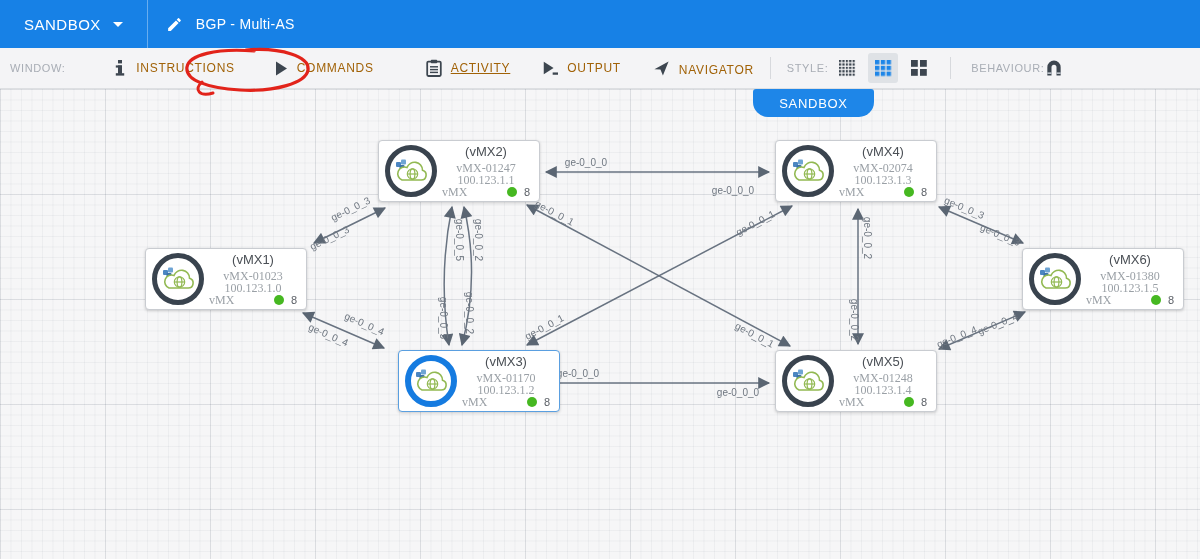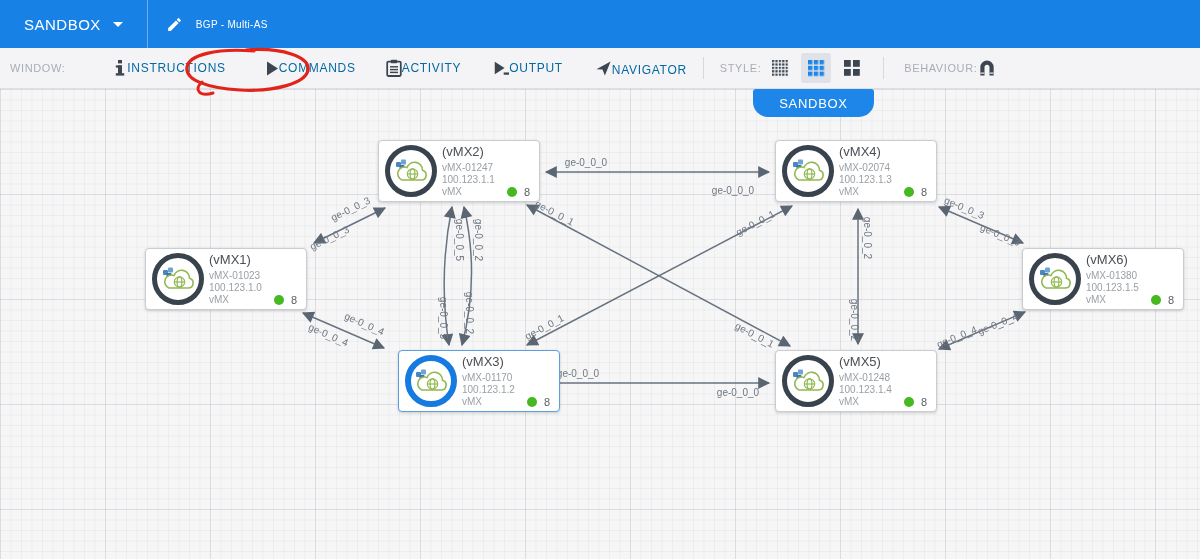--- a/index.html
+++ b/index.html
@@ -11,34 +11,34 @@
   
   .topbar {
     position:absolute; top:0; left:0; width:1200px; height:48px;
     background:#1781e6; display:flex; align-items:center; color:#fff; z-index:5;
   }
   .menu-btn { display:flex; align-items:center; gap:12px; padding:0 24px 0 24px; height:48px; cursor:pointer; }
   .menu-label { font-size:15px; font-weight:500; letter-spacing:.5px; }
   .caret-down { width:0; height:0; border-left:5px solid transparent; border-right:5px solid transparent; border-top:5px solid #fff; }
   .v-div { width:1px; height:48px; background:rgba(255,255,255,.35); }
   .pencil-wrap { margin-left:18px; display:flex; align-items:center; cursor:pointer; }
-  .bp-title { margin-left:13px; font-size:10px; font-weight:500; letter-spacing:.3px; }
+  .bp-title { margin-left:13px; font-size:14px; font-weight:500; letter-spacing:.3px; }
   
   .toolbar {
     position:absolute; top:48px; left:0; width:1200px; height:41px;
     background:#f4f4f6; border-bottom:1px solid #dddfe2;
     display:flex; align-items:center; z-index:5;
   }
   .muted-label { color:#a8adb5; font-size:11px; letter-spacing:.6px; }
   .window-label { margin-left:10px; }
-  .titem { display:flex; align-items:center; color:#0369a1; font-size:12px; letter-spacing:.7px; cursor:pointer; }
+  .titem { display:flex; align-items:center; gap:9px; color:#a16207; font-size:12px; letter-spacing:.7px; cursor:pointer; }
   .titem svg { flex:none; }
   .ti-instructions { margin-left:48px; }
   .ti-commands { margin-left:40px; }
-  .ti-activity { margin-left:30px; }
+  .ti-activity { margin-left:52px;text-decoration:underline; }
   .ti-output { margin-left:32px; }
   .ti-navigator { margin-left:32px;align-items:flex-end; }
   .tool-div { width:1px; height:22px; background:#d7d9dd; margin:0 16px; }
   .style-group { display:flex; align-items:center; gap:6px; margin-left:4px; }
   .stylebtn { width:30px; height:30px; border-radius:3px; display:flex; align-items:center; justify-content:center; cursor:pointer; }
   .stylebtn.selected { background:#dfe2e6; }
   .behaviour-group { display:flex; align-items:center; gap:0; margin-left:4px; }
   .magnet-btn { cursor:pointer; display:flex; align-items:center; }
   
   .annotation { position:absolute; left:180px; top:44px; z-index:7; pointer-events:none; }
@@ -59,32 +59,32 @@
   .link-label { fill:#6f7781; font-size:10px; text-anchor:middle; font-family:"Liberation Sans",sans-serif; }
   .sbtab {
     position:absolute; left:753px; top:89px; width:121px; height:28px;
     background:#1e86e8; color:#fff; display:flex; align-items:center; justify-content:center;
     font-size:13px; letter-spacing:.7px; border-radius:3px 3px 15px 15px; z-index:2; cursor:pointer;
   }
   
   .node {
     position:absolute; width:162px; height:62px; background:#fff;
     border:1px solid #c9ccd1; border-radius:4px; box-shadow:0 1px 3px rgba(0,0,0,.18);
-    display:flex; align-items:center; z-index:2; cursor:pointer;
+    display:flex; align-items:center; z-index:2; cursor:pointer;text-align:center;
   }
   .node.selected { border-color:#5a9fe0; }
   .ring {
     width:52px; height:52px; border:5px solid #39434e; border-radius:50%;
     margin:0 5px 0 6px; display:flex; align-items:center; justify-content:center;
     background:#fff; flex:none;
   }
   .node.selected .ring { border:6px solid #157be0; }
   .meta { flex:1; padding:5px 9px 5px 0; display:flex; flex-direction:column; justify-content:center; min-width:0; }
   .n-title { font-size:13px; color:#4a4f55; margin-bottom:3px; }
-  .n-sub { font-size:10px; color:#9aa0a6; line-height:12px; }
+  .n-sub { font-size:12px; color:#9aa0a6; line-height:12px;font-family:Liberation Serif, serif; }
   .n-bottom { display:flex; align-items:center; line-height:12px; margin-top:0; }
   .n-dot { width:10px; height:10px; border-radius:50%; background:#46b821; margin-left:auto; margin-right:7px; flex:none; }
   .n-count { font-size:11px; color:#5a5f66; }
   .n1{left:145px;top:248px} .n2{left:378px;top:140px} .n3{left:398px;top:350px}
   .n4{left:775px;top:140px} .n5{left:775px;top:350px} .n6{left:1022px;top:248px}
 </style>
 </head>
 <body>
 
 <div class="canvas"></div>

